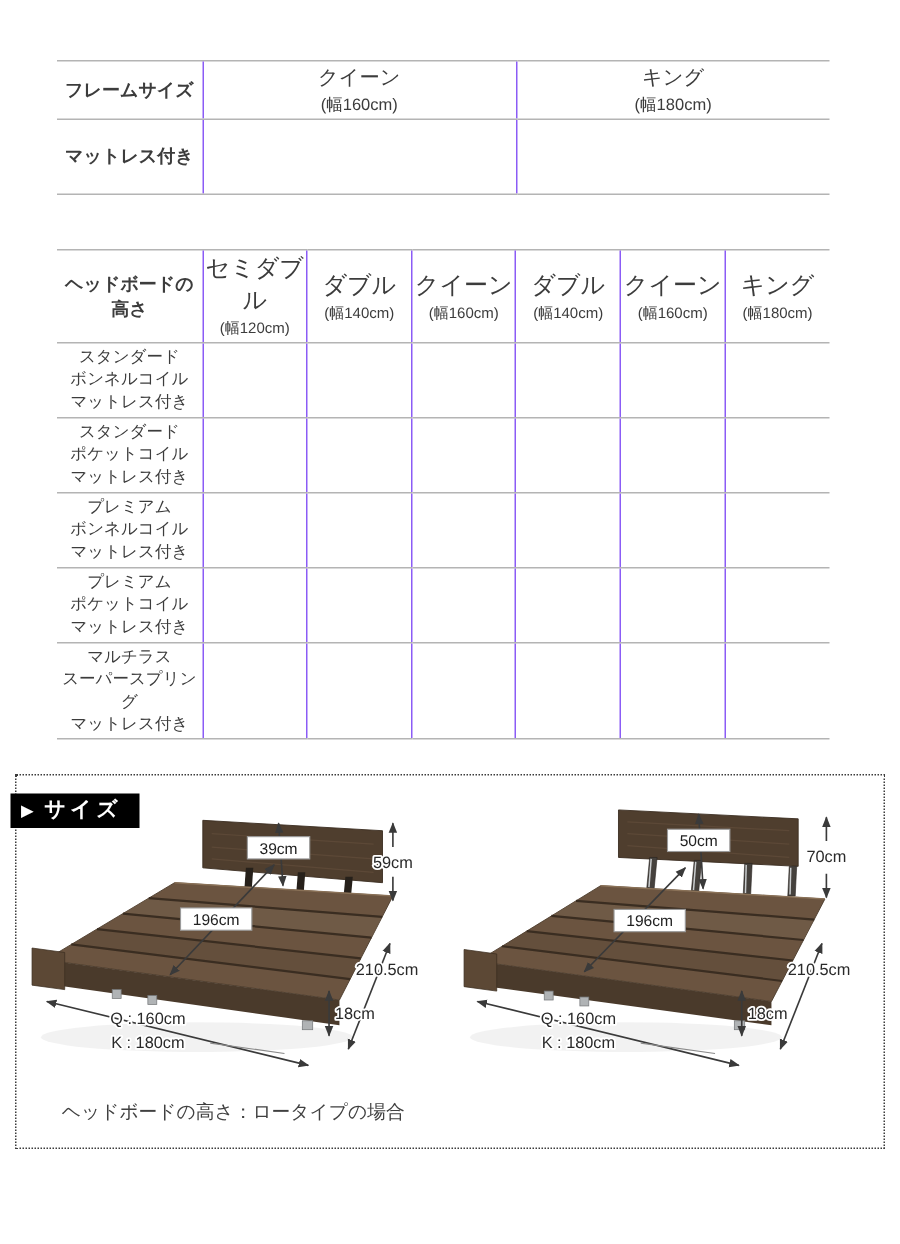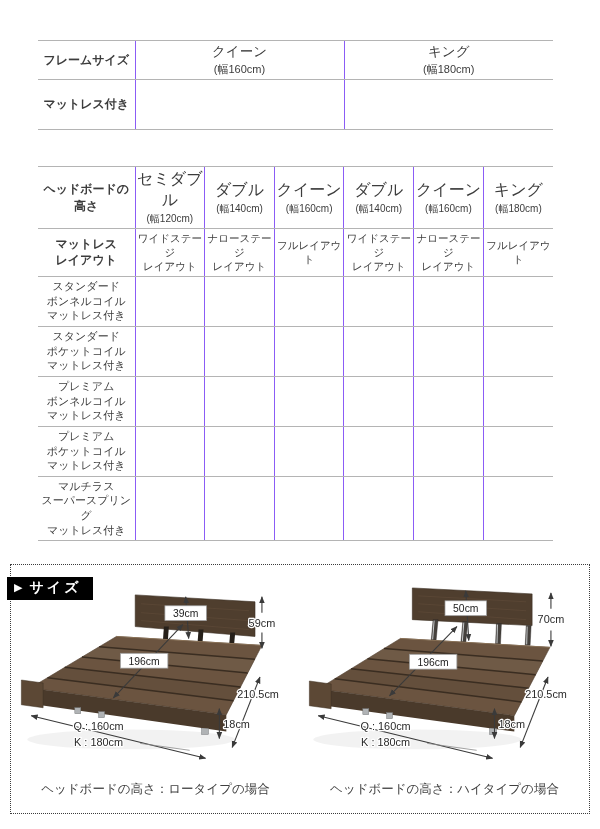--- a/index.html
+++ b/index.html
@@ -115,34 +115,20 @@
       <div class="hsub">(幅140cm)</div>
         </td>
     <td>
       <div class="hname">クイーン</div>
       <div class="hsub">(幅160cm)</div>
         </td>
     <td>
       <div class="hname">キング</div>
       <div class="hsub">(幅180cm)</div>
         </td>
-  </tr>
-  <tr class="lo">
-    <td class="lbl pre">マットレス
-レイアウト</td>
-    <td class="pl pre">ワイドステージ
-レイアウト</td>
-    <td class="pl pre">ナローステージ
-レイアウト</td>
-    <td class="pl pre">フルレイアウト</td>
-    <td class="pl pre">ワイドステージ
-レイアウト</td>
-    <td class="pl pre">ナローステージ
-レイアウト</td>
-    <td class="pl pre">フルレイアウト</td>
   </tr>
   <tr class="dr">
     <td class="rl pre">スタンダード
 ボンネルコイル
 マットレス付き</td>
     <td></td>
         <td></td>
     <td></td>
         <td></td>
     <td></td>
@@ -294,15 +280,14 @@
         <line class="mline" x1="244" y1="95" x2="216" y2="166" marker-start="url(#arwB)" marker-end="url(#arwB)"></line>
         <text class="dim" x="221" y="116" text-anchor="start">210.5cm</text>
         <line class="mline" x1="190" y1="127" x2="190" y2="157" marker-start="url(#arwB)" marker-end="url(#arwB)"></line>
         <text class="dim" x="194" y="146" text-anchor="start">18cm</text>
         <line class="mline" x1="12" y1="134" x2="188" y2="177" marker-start="url(#arwB)" marker-end="url(#arwB)"></line>
         <text class="dim" x="80" y="149" text-anchor="middle">Q : 160cm</text>
         <text class="dim" x="80" y="165" text-anchor="middle">K : 180cm</text>
         <line class="thin" x1="122" y1="162" x2="172" y2="169"></line>
       </g>
     </svg>
-    <div class="caption">ヘッドボードの高さ：ハイタイプの場合</div>
   </div>
 </div>
 
 </body></html>

